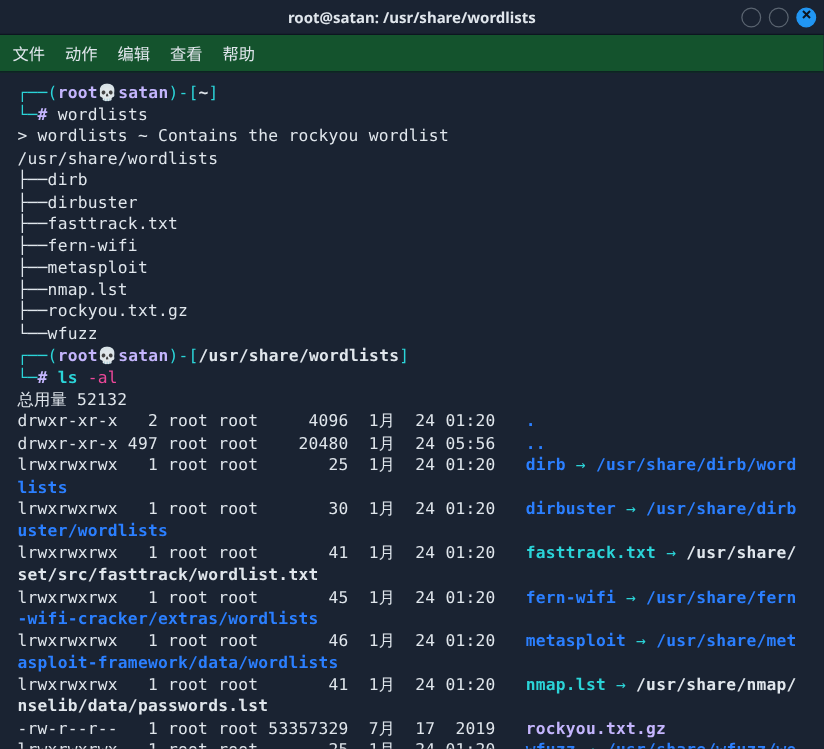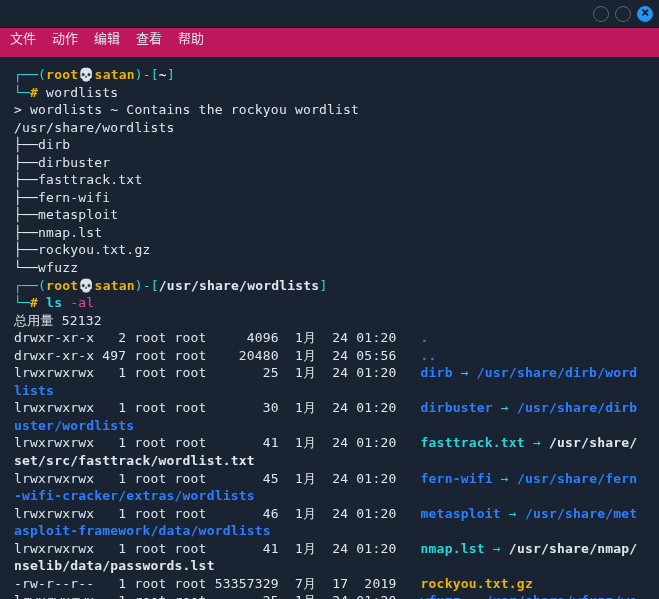--- a/index.html
+++ b/index.html
@@ -49,51 +49,52 @@
 .wc-close::before {
   content: "×";
   position: absolute;
   top: -3px;
   left: 3px;
   color: #0d1520;
   font-size: 14px;
   font-weight: bold;
 }
 .menubar {
-  background: #be185d;
+  background: #14532d;
   height: 30px;
   display: flex;
-  align-items: flex-start;
+  align-items: center;
   padding: 0 10px;
   gap: 16px;
   border-bottom: 1px solid #0d1520;
   font-family: "Noto Sans CJK SC", sans-serif;
   font-size: 13px;
 }
 .menu-item { color: #e0e6ec; cursor: default; }
 .terminal {
   padding: 8px 14px;
   line-height: 1.35;
   white-space: pre-wrap;
   word-break: break-all;
   font-size: 13px;
   letter-spacing: 0.2px;
 }
 .cyan { color: #2bd4d8; }
-.red { color: #eab308; }
+.red { color: #c4b5fd; }
 .bblue { color: #2b7fff; font-weight: bold; }
 .gray { color: #ec4899; }
 .white { color: #e0e6ec; }
 .skull { color: #ffffff; }
 .bold { font-weight: bold; }
 </style>
 </head>
 <body>
 
 <div class="titlebar">
+  <span class="title-text">root@satan: /usr/share/wordlists</span>
   <div class="window-controls">
     <span class="wc-btn"></span>
     <span class="wc-btn"></span>
     <span class="wc-btn wc-close"></span>
   </div>
 </div>
 
 <div class="menubar">
   <span class="menu-item">文件</span>
   <span class="menu-item">动作</span>

